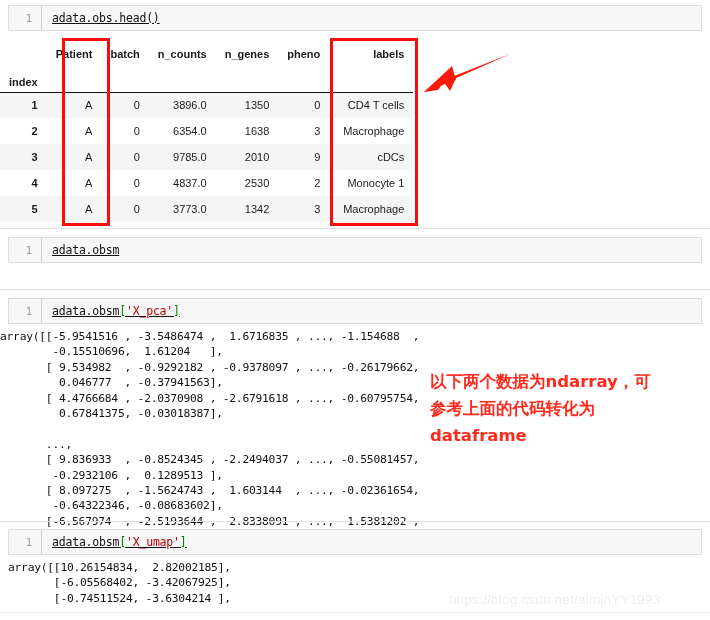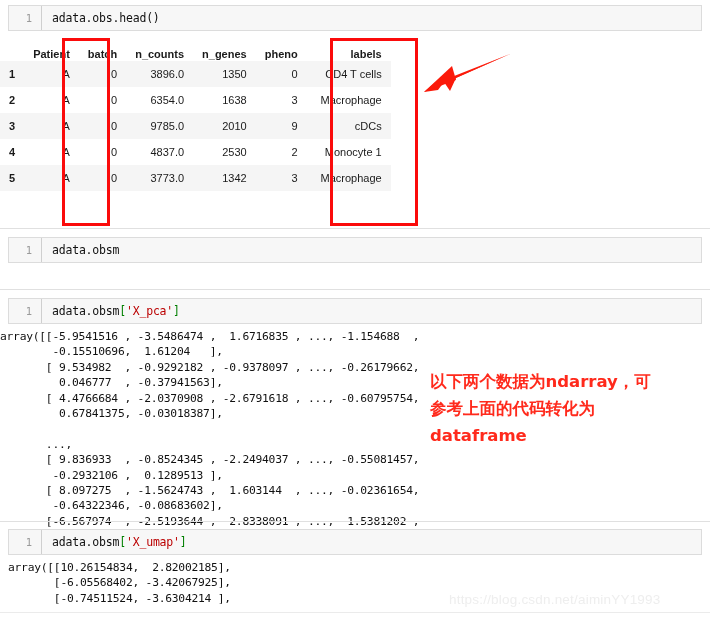--- a/index.html
+++ b/index.html
@@ -39,20 +39,21 @@
     padding-left: 10px;
     height: 100%;
     display: flex;
     align-items: center;
     background: #f7f7f7;
     font-family: "DejaVu Sans Mono", monospace;
     font-size: 11.5px;
     color: #111111;
     letter-spacing: -0.2px;
     white-space: pre;
+    text-decoration: underline;
   }
   .tok-punc { color: #007f00; }
   .tok-str  { color: #bb0000; }
 
   
   .cell-sep {
     position: absolute;
     left: 0; width: 710px;
     height: 1px;
     background: #e0e0e0;
@@ -155,20 +156,29 @@
       <thead>
         <tr>
           <th class="idx"></th>
           <th class="col-patient">Patient</th>
           <th>batch</th>
           <th>n_counts</th>
           <th>n_genes</th>
           <th>pheno</th>
           <th class="col-labels" style="text-align:right;">labels</th>
         </tr>
+        <tr class="hdr-index">
+          <th class="idx">index</th>
+          <th></th>
+          <th></th>
+          <th></th>
+          <th></th>
+          <th></th>
+          <th></th>
+        </tr>
       </thead>
       <tbody>
         <tr class="odd">
           <td class="idx">1</td>
           <td>A</td>
           <td>0</td>
           <td>3896.0</td>
           <td>1350</td>
           <td>0</td>
           <td>CD4 T cells</td>

